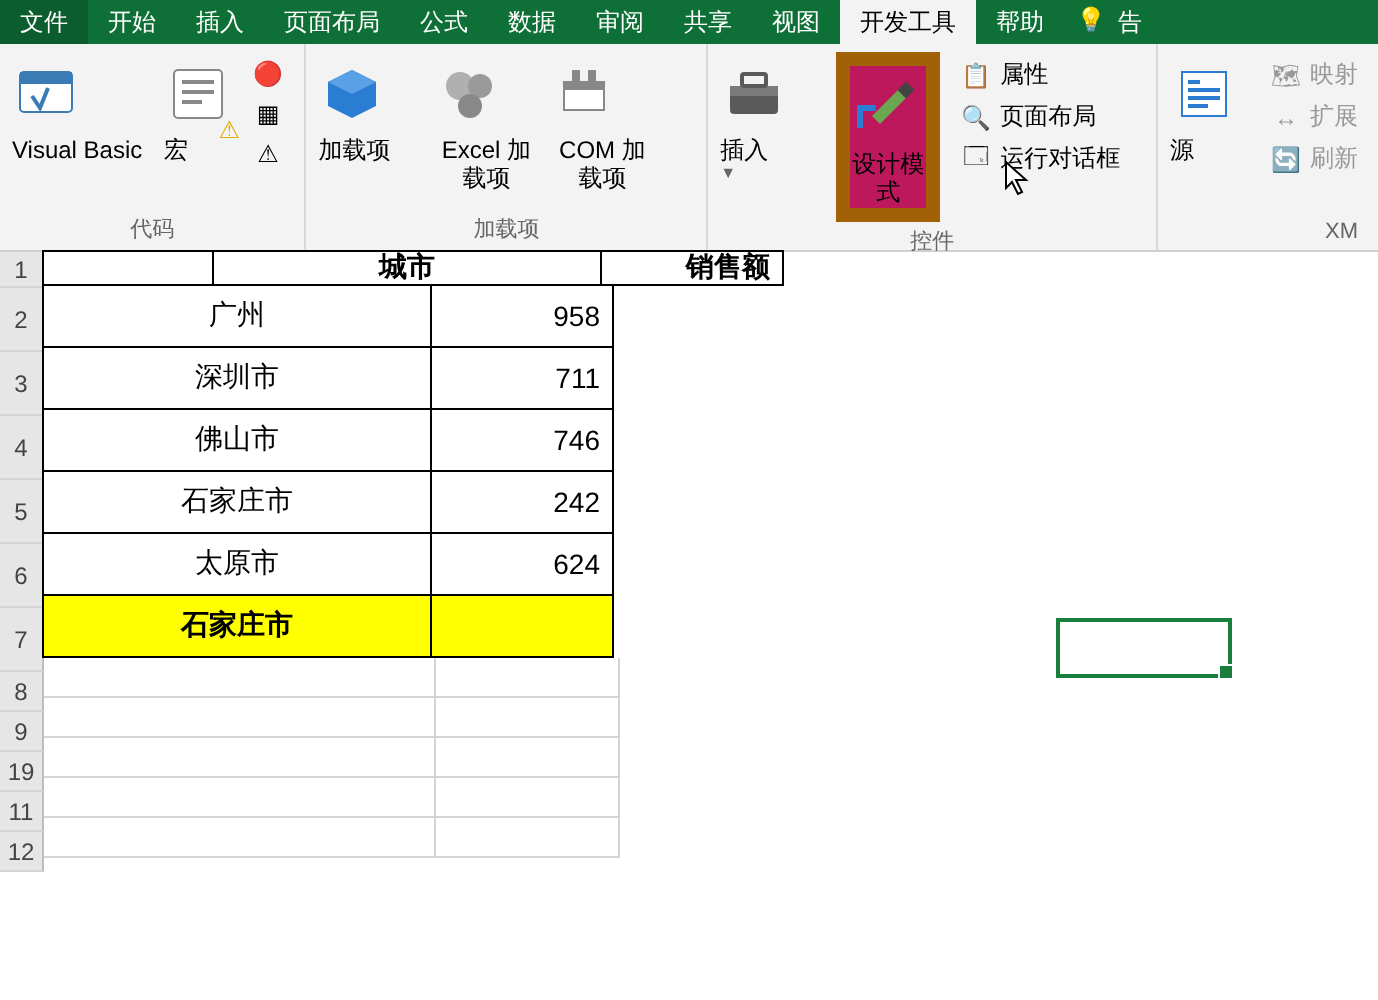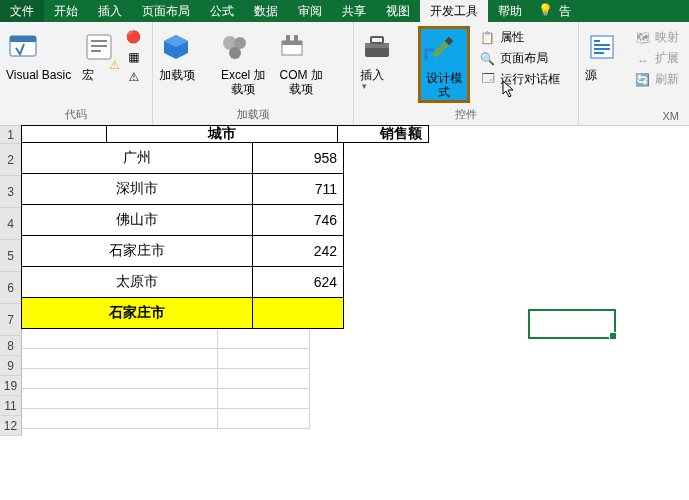--- a/index.html
+++ b/index.html
@@ -12,36 +12,36 @@
   .titlebar .tab.active { background: #f3f3f3; color: #000000; }
   .titlebar .bulb { padding: 3px 6px 0; }
   
   
   .ribbon { height: 104px; background: #f3f3f3; border-bottom: 1px solid #d0d0d0; display: flex; }
   .group { border-right: 1px solid #d8d8d8; padding: 4px 6px 0; display: flex; flex-direction: column; justify-content: space-between; }
   .group-label { text-align: center; font-size: 11px; color: #666; padding: 2px 0 3px; }
   .group-body { flex: 1; display: flex; align-items: flex-start; gap: 6px; }
   .bigbtn { display: flex; flex-direction: column; align-items: flex-start; width: 52px; padding-top: 4px; cursor: pointer; text-align: center; line-height: 1.2; }
   .bigbtn .ico { width: 34px; height: 34px; margin-bottom: 4px; display: flex; align-items: center; justify-content: center; }
-  .bigbtn.pressed { background: #0ea5e9; border: 3px solid #a16207; }
+  .bigbtn.pressed { background: #be185d; border: 7px solid #a16207; }
   .smallbtns { display: flex; flex-direction: column; gap: 2px; padding-top: 2px; }
   .smallbtn { display: flex; align-items: center; gap: 4px; padding: 1px 4px; cursor: pointer; white-space: nowrap; }
   .smallbtn .sico { width: 16px; height: 16px; display: inline-flex; align-items: center; justify-content: center; }
   .warn-tri { position: relative; }
   .warn-tri::after { content: "⚠"; position: absolute; bottom: 10px; right: -4px; font-size: 12px; color: #e0b000; }
   
   
   .sheet { position: relative; }
   .rowhdrs { position: absolute; left: 0; top: 0; }
   .rowhdr { width: 22px; background: #e6e6e6; border-right: 1px solid #bdbdbd; border-bottom: 1px solid #d4d4d4; text-align: center; font-size: 12px; color: #444; display: flex; align-items: center; justify-content: center; }
   .grid { position: absolute; left: 22px; top: 0; }
   .gridrow { display: flex; }
   .cell { border-right: 1px solid #d4d4d4; border-bottom: 1px solid #d4d4d4; height: 32px; display: flex; align-items: center; font-size: 14px; padding: 0 6px; background: #fff; }
   .cell.hdrcell { font-weight: bold; justify-content: center; height: 18px; }
-  .cell.colB { width: 232px; justify-content: center; }
+  .cell.colB { width: 195px; justify-content: center; }
   .cell.colC { width: 92px; justify-content: flex-end; }
   .cell.colA { width: 86px; }
   .row1 .cell { height: 18px; }
   .row1 .colA { border: 1px dashed #2a8a3a; border-right: 1px solid #000; }
   .bordered .cell { border: 1px solid #000; margin: -1px 0 0 -1px; }
   .row7 .cell { background: #ffff00; font-weight: bold; }
   .row7 .colB { justify-content: center; }
   .rest .cell { height: 20px; }
   .rest .colB { width: 196px; }
   .rest .colC { width: 92px; }

